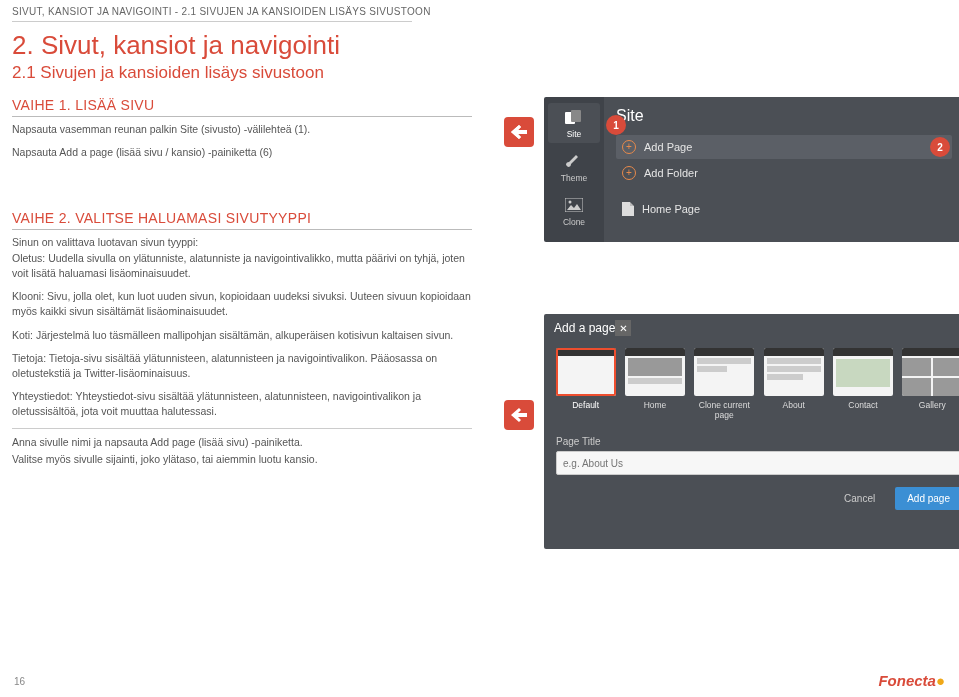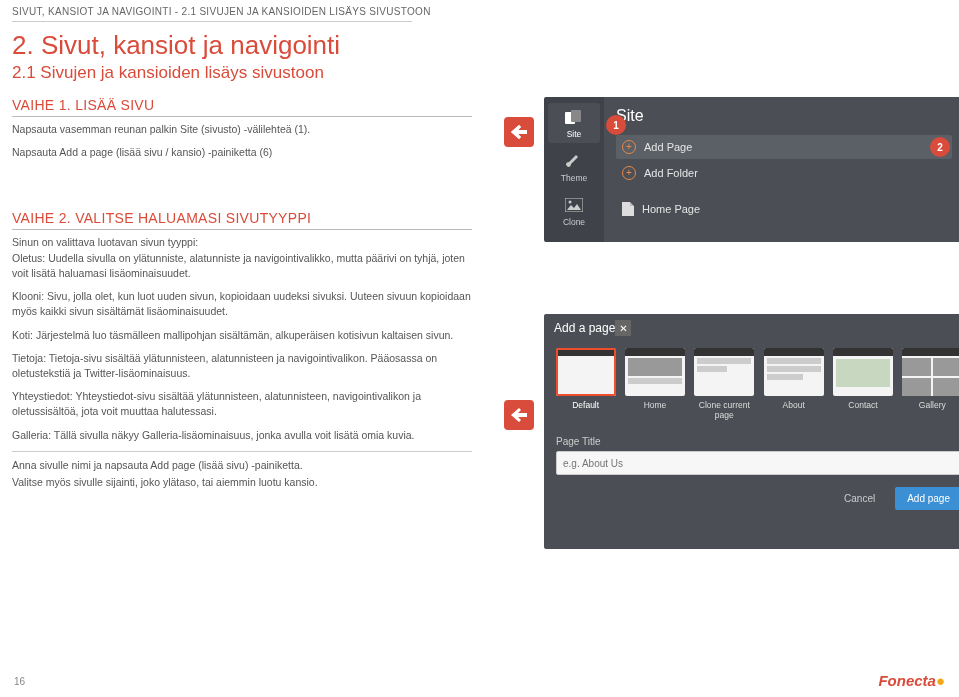--- a/index.html
+++ b/index.html
@@ -295,23 +295,20 @@
       </p>
       <p class="body-text">
         <span class="bold">Koti:</span><span> Järjestelmä luo täsmälleen mallipohjan sisältämän, alkuperäisen kotisivun kaltaisen sivun.</span>
       </p>
       <p class="body-text">
         <span class="bold">Tietoja:</span><span> Tietoja-sivu sisältää ylätunnisteen, alatunnisteen ja navigointivalikon. Pääosassa on oletustekstiä ja Twitter-lisäominaisuus.</span>
       </p>
       <p class="body-text">
         <span class="bold">Yhteystiedot:</span><span> Yhteystiedot-sivu sisältää ylätunnisteen, alatunnisteen, navigointivalikon ja oletussisältöä, jota voit muuttaa halutessasi.</span>
       </p>
-      <p class="body-text">
-        <span class="bold">Galleria:</span><span> Tällä sivulla näkyy Galleria-lisäominaisuus, jonka avulla voit lisätä omia kuvia.</span>
-      </p>
       <hr style="border:none;border-top:1px solid #ccc;margin:6px 0;width:460px">
       <p class="body-text" style="margin-bottom:2px">Anna sivulle nimi ja napsauta Add page (lisää sivu) -painiketta.</p>
       <p class="body-text">Valitse myös sivulle sijainti, joko ylätaso, tai aiemmin luotu kansio.</p>
     </div>
 
   </div>
 
   <div class="right-col">
 
     <div class="illus-row">

